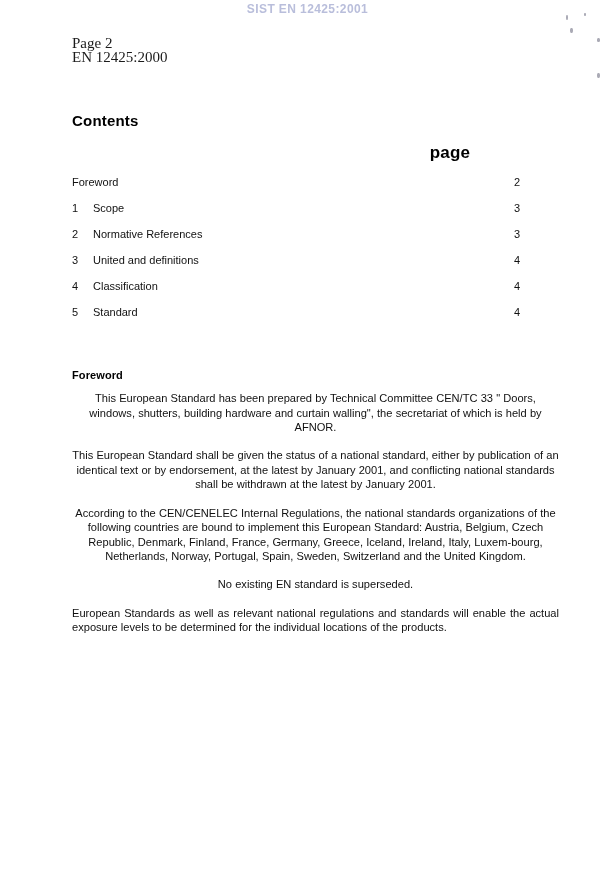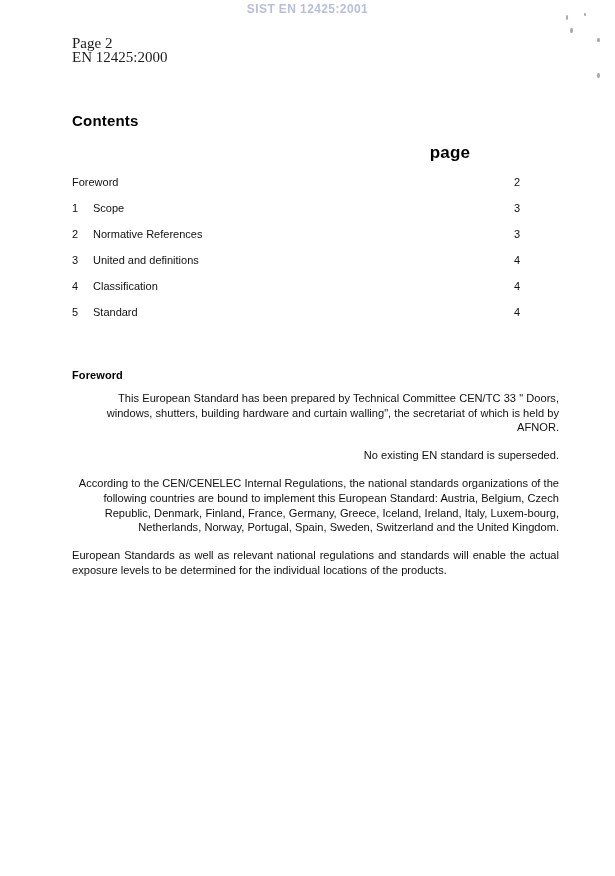--- a/index.html
+++ b/index.html
@@ -132,21 +132,21 @@
     position: absolute;
     left: 72px;
     top: 391px;
     width: 487px;
   }
   .para {
     font-size: 11.1px;
     line-height: 14.6px;
     color: #101010;
     margin: 0 0 13.5px 0;
-    text-align: right;
+    text-align: center;
     word-spacing: 0.1px;
   }
   .para.justify {
     text-align: justify;
     text-align-last: left;
   }
   .para:last-child { margin-bottom: 10px; }
 </style>
 </head>
 <body>
@@ -206,18 +206,19 @@
       <span class="toc-label">Standard</span>
       <span class="toc-page">4</span>
     </div>
 
   </div>
 
   <div class="foreword-heading">Foreword</div>
 
   <div class="body-block">
     <p class="para">This European Standard has been prepared by Technical Committee CEN/TC 33 " Doors, windows, shutters, building hardware and curtain walling", the secretariat of which is held by AFNOR.</p>
+    <p class="para">This European Standard shall be given the status of a national standard, either by publication of an identical text or by endorsement, at the latest by January 2001, and conflicting national standards shall be withdrawn at the latest by January 2001.</p>
+    <p class="para">According to the CEN/CENELEC Internal Regulations, the national standards organizations of the following countries are bound to implement this European Standard: Austria, Belgium, Czech Republic, Denmark, Finland, France, Germany, Greece, Iceland, Ireland, Italy, Luxem-bourg, Netherlands, Norway, Portugal, Spain, Sweden, Switzerland and the United Kingdom.</p>
     <p class="para">No existing EN standard is superseded.</p>
-    <p class="para">According to the CEN/CENELEC Internal Regulations, the national standards organizations of the following countries are bound to implement this European Standard: Austria, Belgium, Czech Republic, Denmark, Finland, France, Germany, Greece, Iceland, Ireland, Italy, Luxem-bourg, Netherlands, Norway, Portugal, Spain, Sweden, Switzerland and the United Kingdom.</p>
     <p class="para justify">European Standards as well as relevant national regulations and standards will enable the actual exposure levels to be determined for the individual locations of the products.</p>
   </div>
 
 </div>
 
 </body></html>

